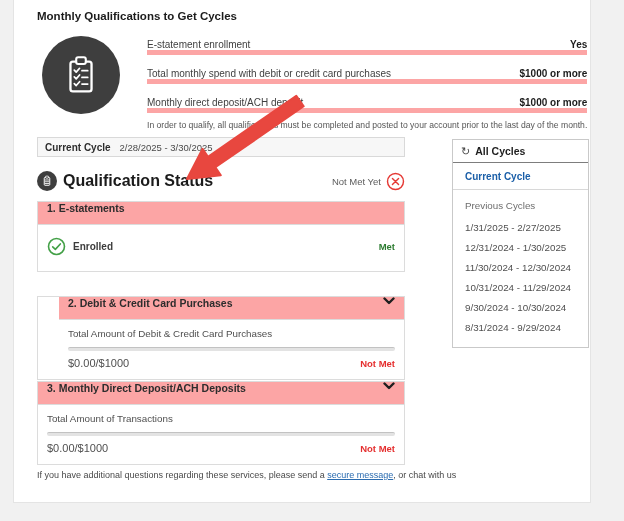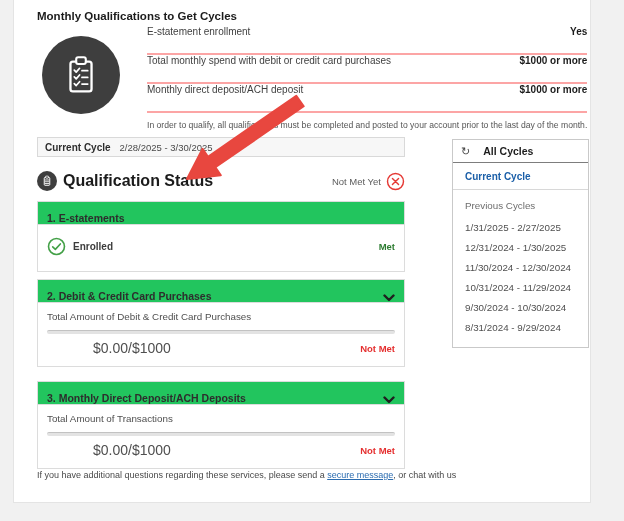--- a/index.html
+++ b/index.html
@@ -30,22 +30,22 @@
     display: flex; align-items: flex-start;
   }
   .big-badge {
     width: 78px; height: 78px; border-radius: 50%;
     background: #3e3e3e; flex: 0 0 78px;
     margin-left: 5px; margin-top: 10px;
     display: flex; align-items: center; justify-content: center;
   }
   .qual-rows { flex: 1; margin-left: 27px; }
   .qual-row {
-    display: flex; justify-content: space-between; align-items: flex-start;
-    height: 29px; border-bottom: 2px solid #fca5a5; gap: 33px;
+    display: flex; justify-content: space-between; align-items: flex-end;
+    height: 29px; border-bottom: 5px solid #fca5a5; gap: 33px;
   }
   .qual-row .lbl { font-size: 10px; color: #3f3f3f; }
   .qual-row .val { font-size: 10px; font-weight: bold; color: #1c1c1c; }
   .qual-note {
     font-size: 8.6px; color: #555; margin-top: 7px; white-space: nowrap;
   }
   
   .cycle-bar {
     position: absolute; left: 23px; top: 137px; width: 368px; height: 20px;
     background: #f7f7f7; border: 1px solid #d9d9d9;
@@ -64,58 +64,58 @@
   }
   .status-row .st-title { font-size: 16px; font-weight: bold; color: #1b1b1b; margin-left: 6px; }
   .status-row .spacer { flex: 1; }
   .status-row .st-badge { font-size: 9.5px; color: #5c5c5c; margin-right: 5px; }
   
   .sec-box {
     position: absolute; left: 23px; width: 368px;
     background: #fff; border: 1px solid #dcdcdc;
   }
   .sec-box.s1 { top: 201px; }
-  .sec-box.s2 { top: 279px; }
+  .sec-box.s2 { top: 296px; padding-left: 21px; }
   .sec-box.s3 { top: 381px; }
   .sec-header {
-    height: 23px; background: #22c55e; border-bottom: 1px solid #dcdcdc;
-    display: flex; align-items: flex-end; padding: 0 9px; cursor: pointer;
+    height: 23px; background: #fca5a5; border-bottom: 1px solid #dcdcdc;
+    display: flex; align-items: flex-start; padding: 0 9px; cursor: pointer;
   }
   .sec-header .sh-title { font-size: 10.5px; font-weight: bold; color: #2d2d2d; flex: 1; }
   .sec-body { padding: 8px 9px 10px 9px; }
   .enrolled-row { display: flex; align-items: center; padding: 4px 0 5px 0; }
   .enrolled-row .en-label { font-size: 10px; font-weight: bold; color: #3c3c3c; margin-left: 7px; }
   .enrolled-row .spacer { flex: 1; }
   .met { font-size: 9.5px; font-weight: bold; color: #2e7d32; text-align: right; }
   .not-met { font-size: 9.5px; font-weight: bold; color: #e53030; }
   .metric-label { font-size: 9.8px; color: #4f4f4f; margin-bottom: 8px; }
   .progress-track {
     height: 4px; background: #e3e3e3; border-top: 1px solid #c2c2c2;
     border-radius: 2px; overflow: hidden;
   }
   .progress-fill { display: block; height: 100%; background: #7cb342; width: 0%; }
   .amount-row { display: flex; justify-content: space-between; align-items: center; margin-top: 6px; }
-  .amount-row .amt { font-size: 14px; color: #4f4f4f; margin-left: 46px; }
+  .amount-row .amt { font-size: 11px; color: #4f4f4f; }
   
   .footer-note {
     position: absolute; left: 23px; top: 470px;
     font-size: 9px; color: #4a4a4a; white-space: nowrap;
   }
   .footer-note a { color: #2b6cb0; text-decoration: underline; cursor: pointer; }
   
   .sidebar {
     position: absolute; left: 438px; top: 139px; width: 137px;
     background: #fff; border: 1px solid #c9c9c9;
   }
   .sb-header {
     display: flex; align-items: center; padding: 5px 8px 5px 8px;
     border-bottom: 1px solid #7d7d7d;
   }
   .sb-header .refresh { font-size: 11px; color: #444; margin-right: 5px; line-height: 1; }
-  .sb-header .sb-title { font-size: 10.5px; font-weight: bold; color: #1d1d1d; margin-left: 8px; }
+  .sb-header .sb-title { font-size: 10.5px; font-weight: bold; color: #1d1d1d; }
   .sb-current {
     padding: 8px 8px 7px 12px; font-size: 10px; font-weight: bold; color: #1b5fa8;
     border-bottom: 1px solid #d8d8d8; cursor: pointer;
   }
   .sb-list { padding: 7px 8px 10px 12px; }
   .sb-prev-label { font-size: 9.8px; color: #6d6d6d; padding: 3px 0 6px 0; }
   .sb-item { font-size: 9.8px; color: #4f4f4f; padding: 4.5px 0; cursor: pointer; }
   
   .arrow-overlay {
     position: absolute; left: 0; top: 0; width: 624px; height: 521px;

